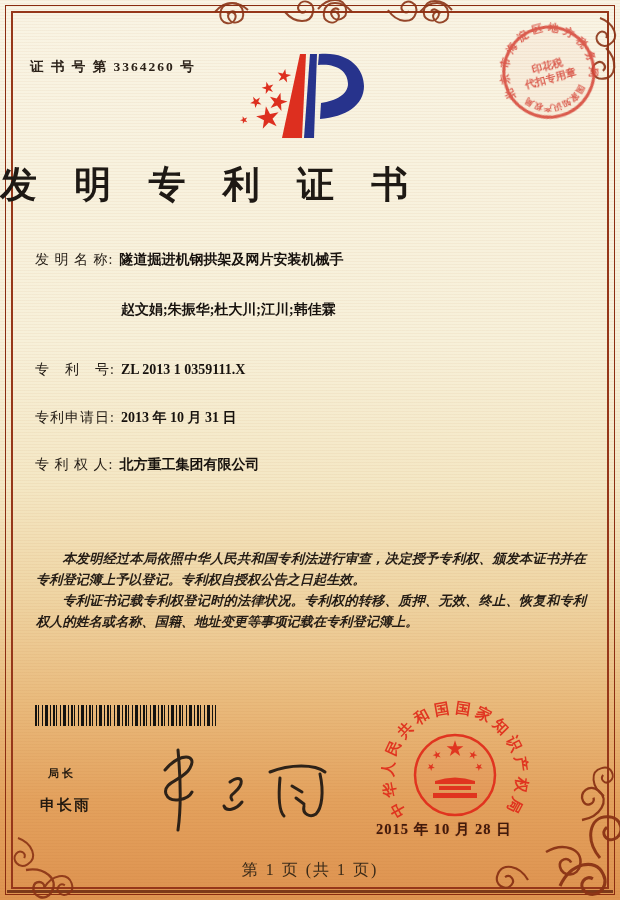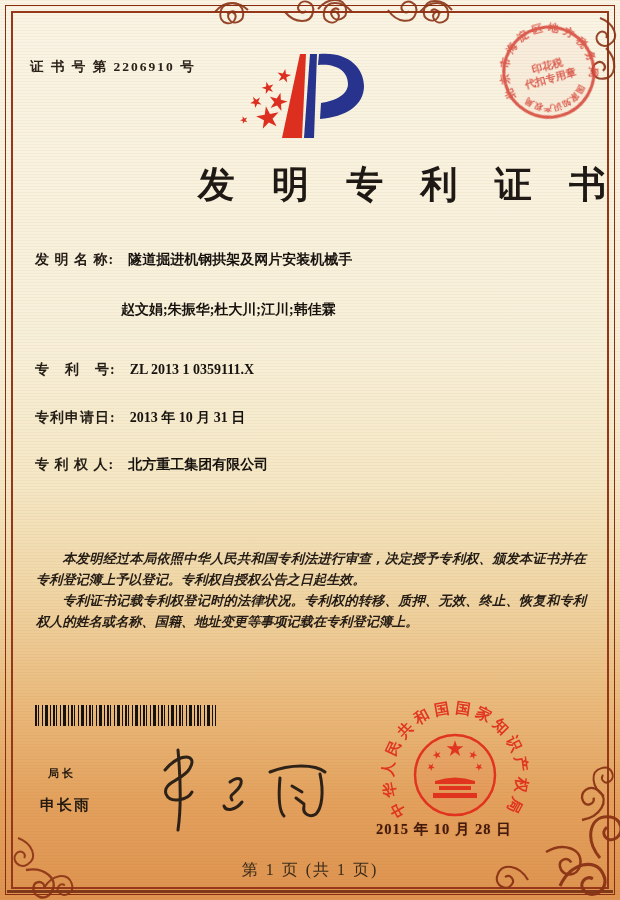--- a/index.html
+++ b/index.html
@@ -8,24 +8,24 @@
     font-family:"Liberation Serif","DejaVu Serif",serif;
     background:
       repeating-linear-gradient(180deg, rgba(165,85,25,0.05) 0 1px, rgba(255,255,255,0) 1px 3px),
       linear-gradient(180deg,#f9f4e4 0%,#f7f0d9 38%,#f4e7c4 54%,#efd5a4 66%,#e9ba7c 78%,#e3a15d 89%,#de9350 100%);
   }
   .frame-outer{position:absolute; inset:5px; border:1.5px solid #8a2c10; pointer-events:none;}
   .frame-inner{position:absolute; inset:11px; border:2.5px solid #96371a; pointer-events:none;}
   .bottom-band{position:absolute; left:7px; right:7px; bottom:7px; height:3px; background:#5e1c08; opacity:.75;}
   .abs{position:absolute;}
   .cert-no{left:30px; top:58px; font-size:13.5px; font-weight:600; letter-spacing:2px; color:#2b2118;}
-  .title{left:0; right:0; top:160px; text-align:right; font-size:37px; font-weight:700;
+  .title{left:0; right:0; top:160px; text-align:left; font-size:37px; font-weight:700;
          letter-spacing:14px; color:#1e1914; white-space:nowrap;}
   .row{left:35px; font-size:14px; color:#241d16; line-height:22px; width:560px;}
-  .row .lbl{font-weight:700; letter-spacing:1px; margin-right:14px;}
+  .row .lbl{font-weight:400; letter-spacing:1px; margin-right:6px;}
   .row .val{font-weight:700; color:#17120e;}
   .row .val2{font-weight:700; color:#17120e; padding-left:86px;}
   .paras{left:36px; top:536px; width:550px; font-size:13.2px; line-height:21px;
          color:#241c15; font-style:italic; font-weight:600; text-align:justify;margin-top:12px;}
   .paras p{margin:0; text-indent:2em;}
   .barcode{left:35px; top:705px; width:181px; height:21px;
     background:repeating-linear-gradient(90deg,#141210 0 2px,transparent 2px 3px,#141210 3px 4px,
       transparent 4px 7px,#141210 7px 8px,transparent 8px 10px,#141210 10px 13px,transparent 13px 15px,
       #141210 15px 16px,transparent 16px 18px);}
   .issuer-title{left:48px; top:766px; font-size:11px; font-weight:700; color:#241a10; letter-spacing:3px;}
@@ -70,21 +70,21 @@
       <use href="#curl" transform="translate(604,796) rotate(-95)"></use>
       <use href="#curl" transform="translate(528,880) rotate(10) scale(-1.1,1.1)"></use>
     </g>
     <g opacity="0.9" stroke="#6e2408">
       <use href="#curl" transform="translate(18,838) rotate(70)"></use>
       <use href="#curl" transform="translate(26,870) rotate(40) scale(1.2)"></use>
       <use href="#curl" transform="translate(44,888) rotate(-10)"></use>
     </g>
   </svg>
 
-  <div class="abs cert-no nowrap">证 书 号 第 2206910 号</div>
+  <div class="abs cert-no nowrap">证 书 号 第 3364260 号</div>
 
   <svg class="abs" style="left:232px;top:48px;" width="140" height="100">
     <g fill="#dd2f1f">
       <use href="#star5" transform="translate(12,72) scale(0.5) rotate(-20)"></use>
       <use href="#star5" transform="translate(36,40) scale(0.8) rotate(-15)"></use>
       <use href="#star5" transform="translate(52,28) scale(0.9) rotate(10)"></use>
       <use href="#star5" transform="translate(24,54) scale(0.75) rotate(-30)"></use>
       <use href="#star5" transform="translate(46,54) scale(1.2) rotate(15)"></use>
       <use href="#star5" transform="translate(36,70) scale(1.5) rotate(-10)"></use>
     </g>

